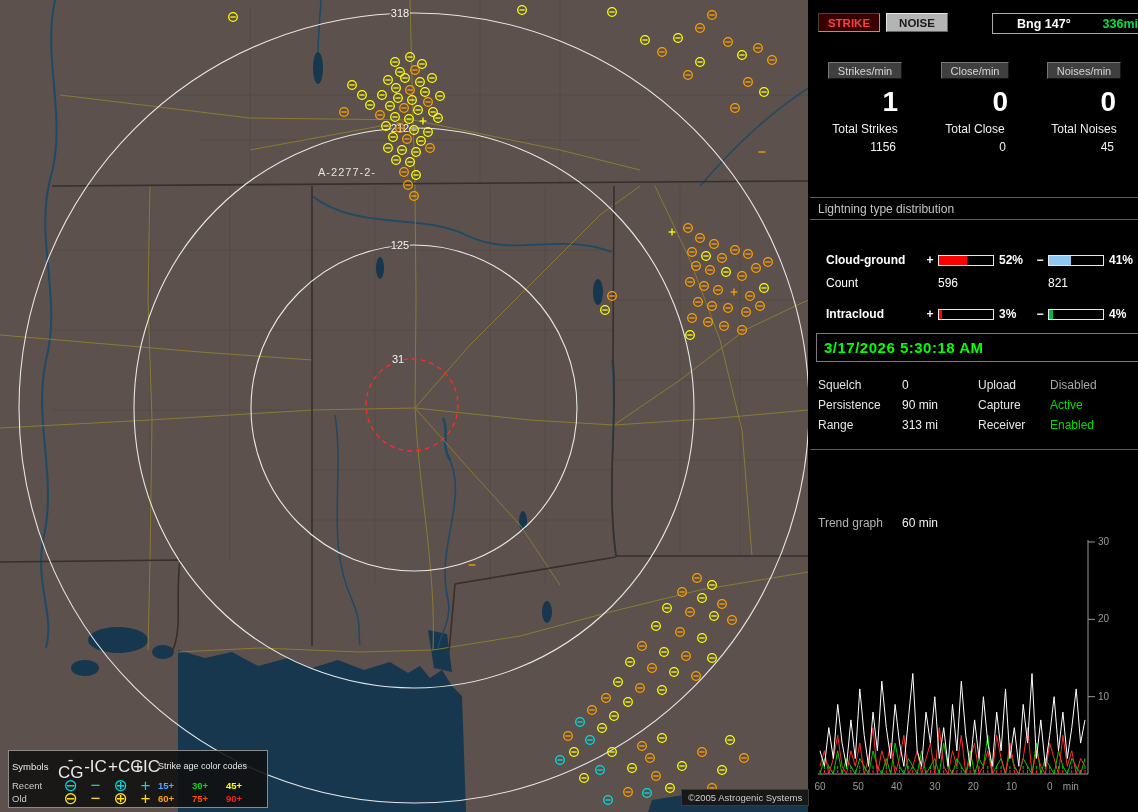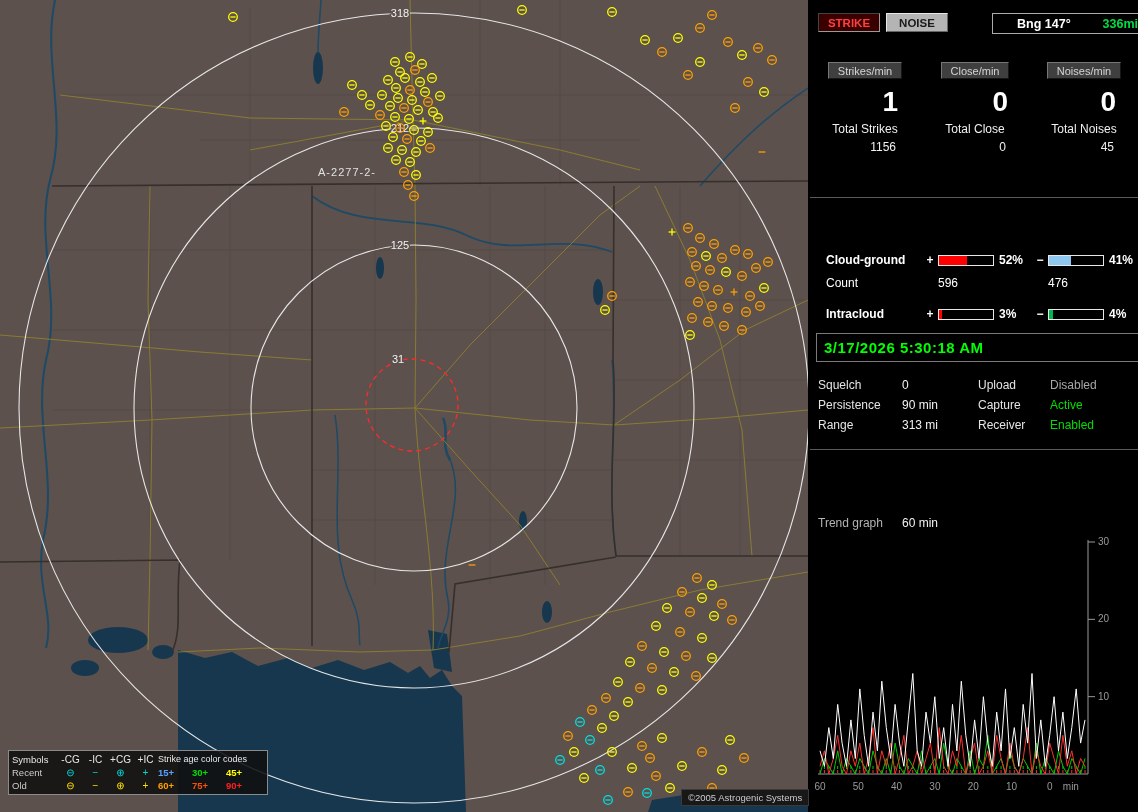--- a/index.html
+++ b/index.html
@@ -15,21 +15,21 @@
                 text-anchor:middle; paint-order:stroke; stroke:#5c514d; stroke-width:3px; }
   .cell-label { fill:#e2e2e2; font-size:11px; letter-spacing:1px; text-anchor:middle;
                 font-family:"Liberation Sans",sans-serif; }
 
   .legend { position:absolute; left:8px; top:750px; width:252px; background:rgba(16,16,16,0.88);
             border:1px solid #8a8a8a; padding:2px 3px; font-size:9.5px; color:#ddd; }
   .legend-grid { display:grid; grid-template-columns:46px 25px 25px 25px 25px 34px 34px 34px;
                  line-height:13px; align-items:center; }
   .lg-head { color:#e8e8e8; }
   .lg-age-head { grid-column:6 / 9; color:#e8e8e8; white-space:nowrap; font-size:9px; }
-  .lg-sym { text-align:center; font-size:10px; }
+  .lg-sym { text-align:center; font-size:17px; }
   .lg-age { text-align:left; font-weight:bold; }
   .lg-rowlabel { color:#cccccc; }
 
   .copyright { position:absolute; left:681px; top:789px; background:#181818; color:#cccccc;
                font-size:9.5px; padding:2px 6px; border:1px solid #3a3a3a; white-space:nowrap; }
 
   
   .side-panel { position:absolute; left:810px; top:0; width:328px; height:812px; background:#000;
                 color:#e8e8e8; font-size:12px; }
 
@@ -832,38 +832,39 @@
       <div class="rate-num">0</div>
       <div class="total-label">Total Strikes</div>
       <div class="total-label">Total Close</div>
       <div class="total-label">Total Noises</div>
       <div class="total-value">1156</div>
       <div class="total-value">0</div>
       <div class="total-value">45</div>
     </div>
 
     <div class="divider1"></div>
+    <div class="dist-title">Lightning type distribution</div>
 
     <div class="dist-grid" style="top:227px;">
       <span class="dist-label">Cloud-ground</span>
       <span class="dist-sign">+</span>
       <span class="bar">
           <span class="bar-fill" id="cg-plus-fill" style="width: 52%; background: rgb(255, 0, 0);"></span>
         </span>
       <span class="pct">52%</span>
       <span class="dist-sign">−</span>
       <span class="bar">
           <span class="bar-fill" id="cg-minus-fill" style="width: 41%; background: rgb(142, 200, 240);"></span>
         </span>
       <span class="pct">41%</span>
     </div>
     <div class="dist-grid" style="top:250px;">
       <span class="count-word">Count</span>
       <span class="count-val" style="grid-column:3;">596</span>
-      <span class="count-val" style="grid-column:6;">476</span>
+      <span class="count-val" style="grid-column:6;">821</span>
     </div>
 
     <div class="dist-grid" style="top:281px;">
       <span class="dist-label">Intracloud</span>
       <span class="dist-sign">+</span>
       <span class="bar">
           <span class="bar-fill" id="ic-plus-fill" style="width: 5%; background: rgb(255, 0, 0);"></span>
         </span>
       <span class="pct">3%</span>
       <span class="dist-sign">−</span>

